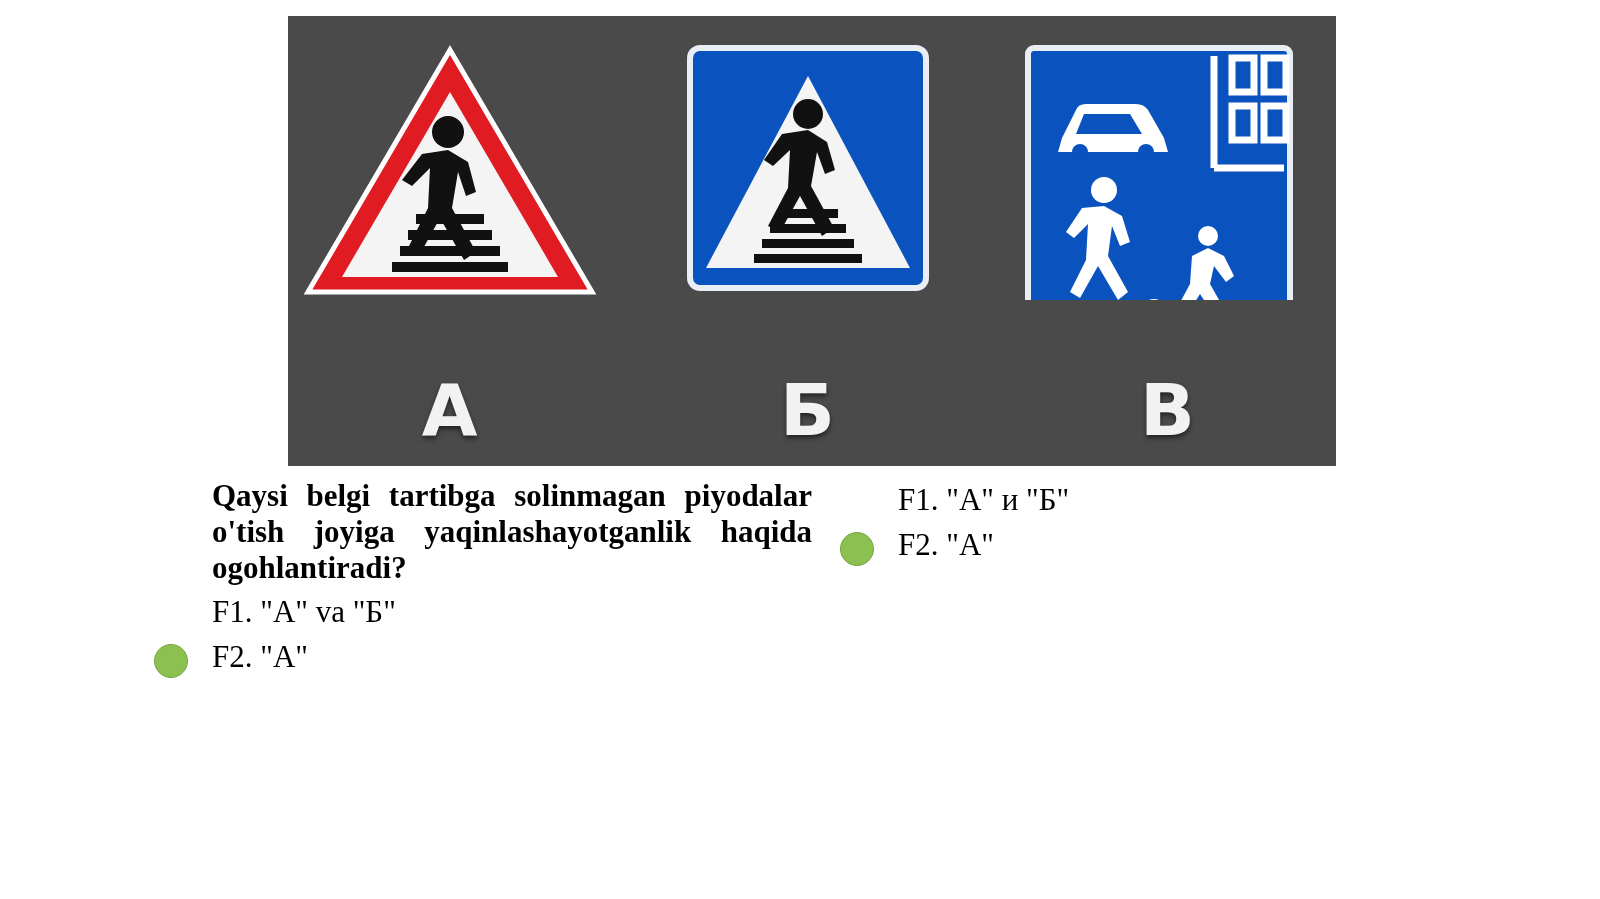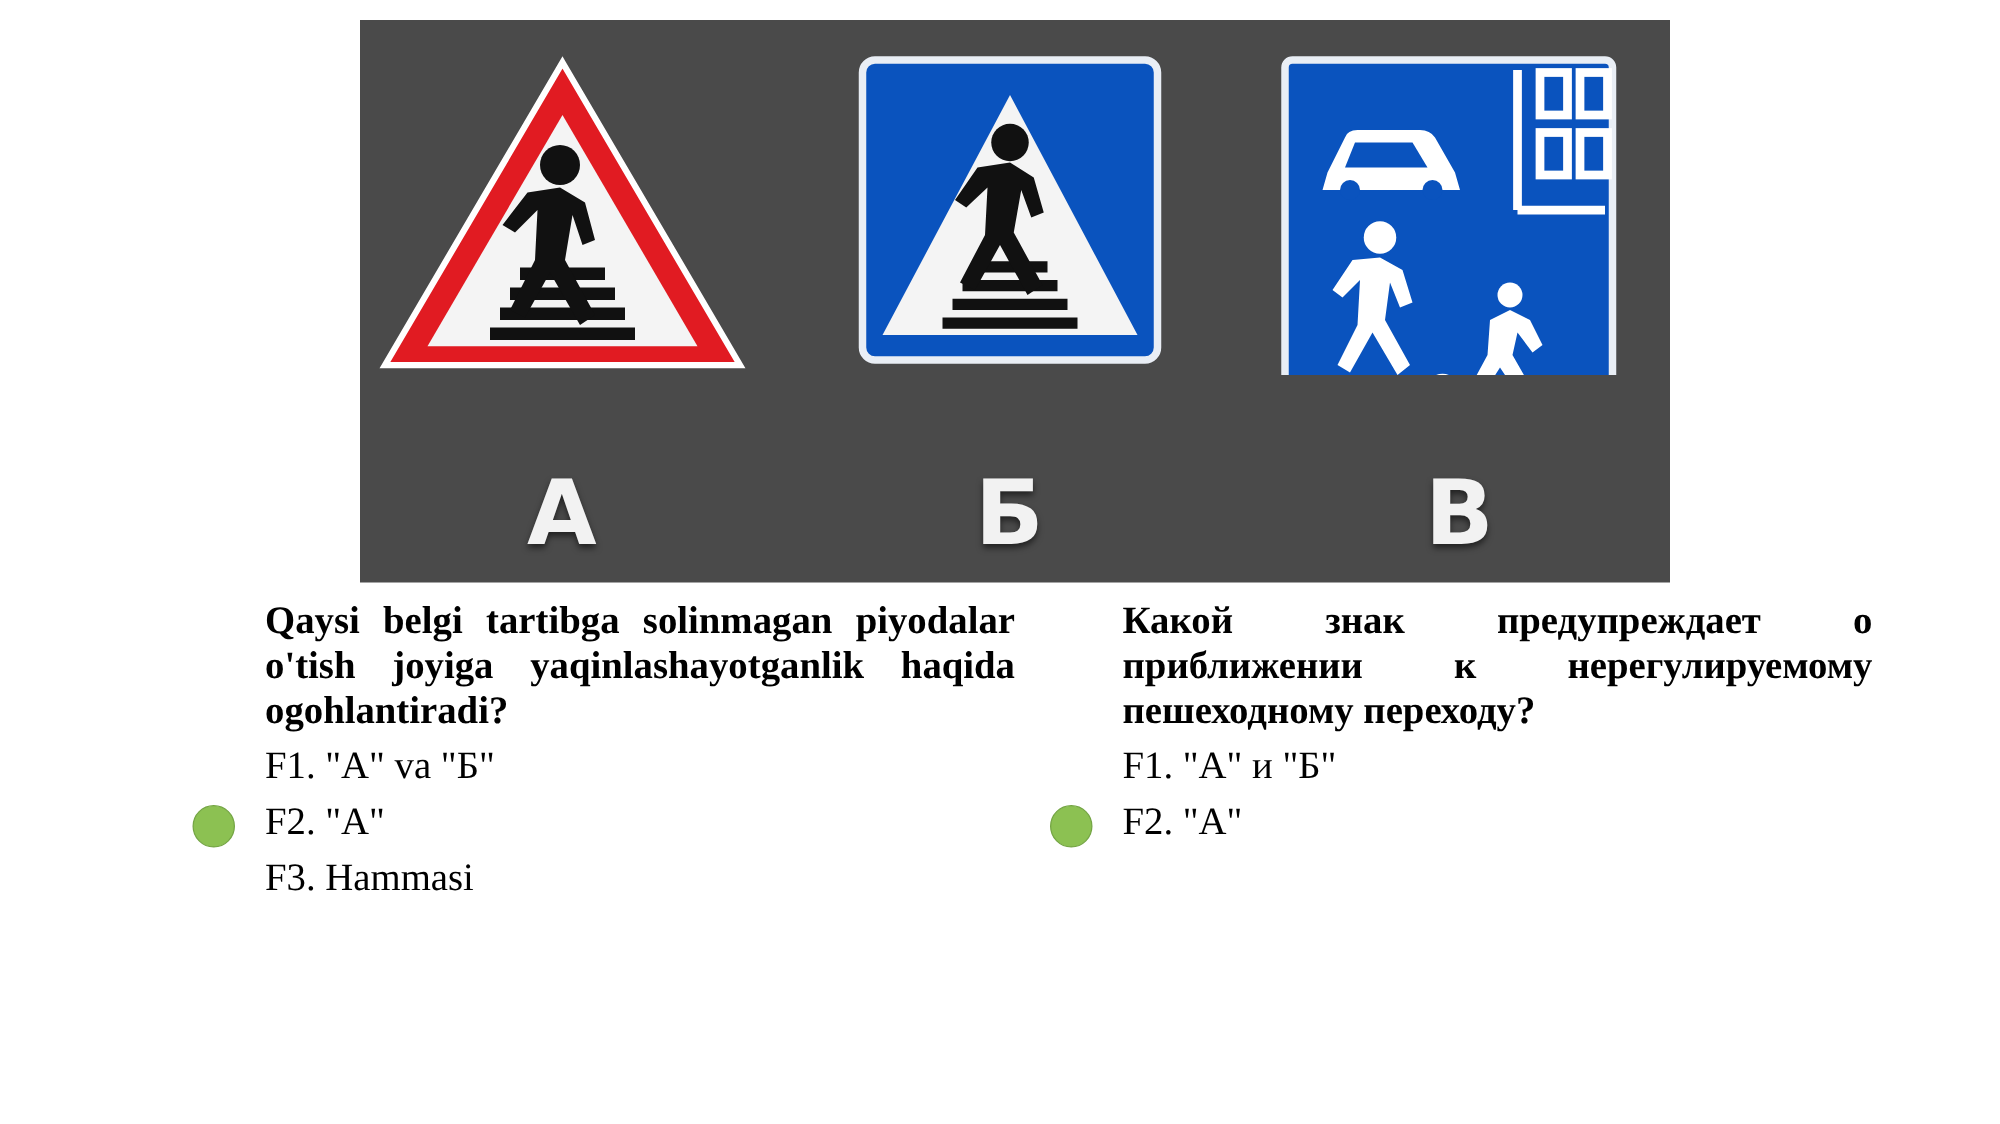--- a/index.html
+++ b/index.html
@@ -187,28 +187,24 @@
   <div class="col col-left">
     <p class="question">Qaysi belgi tartibga solinmagan piyodalar o'tish joyiga yaqinlashayotganlik haqida ogohlantiradi?</p>
     <ul class="answers">
       <li class="answer">
         <span>F1. "А" va "Б"</span>
       </li>
       <li class="answer">
         <span class="bullet-dot"></span>
         <span>F2. "А"</span>
       </li>
-      <li class="answer">
-        <span>F3. Hammasi</span>
-      </li>
     </ul>
   </div>
 
   <div class="col col-right">
-    <p class="question">Какой знак предупреждает о приближении к нерегулируемому пешеходному переходу?</p>
     <ul class="answers">
       <li class="answer">
         <span>F1. "А" и "Б"</span>
       </li>
       <li class="answer">
         <span class="bullet-dot"></span>
         <span>F2. "А"</span>
       </li>
     </ul>
   </div>

